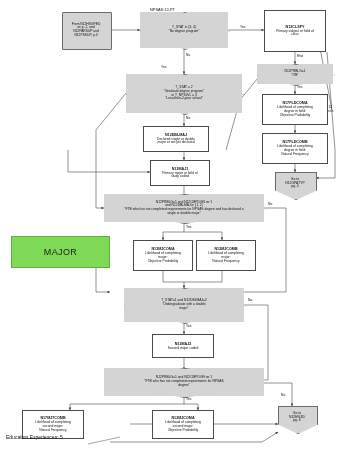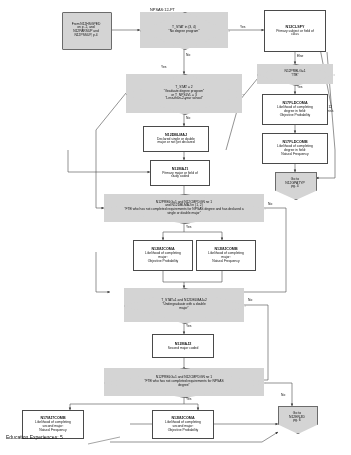--- a/index.html
+++ b/index.html
@@ -405,16 +405,19 @@
 
   <div class="node goto" style="left:278px; top:406px; width:38px; height:26px;">
     <div class="gshape"></div>
     <div class="inner">
       <span class="gline">Go to</span>
       <span class="gline">N12ENJID</span>
       <span class="gline">pg. 6</span>
     </div>
   </div>
 
+  <div class="node section-label" style="left:11px; top:236px; width:99px; height:32px;">
+    <div class="inner">MAJOR</div>
+  </div>
 
   <div class="footer" style="left:6px; top:434px;">Education Experiences: 5</div>
 
 </div>
 
 </body></html>

